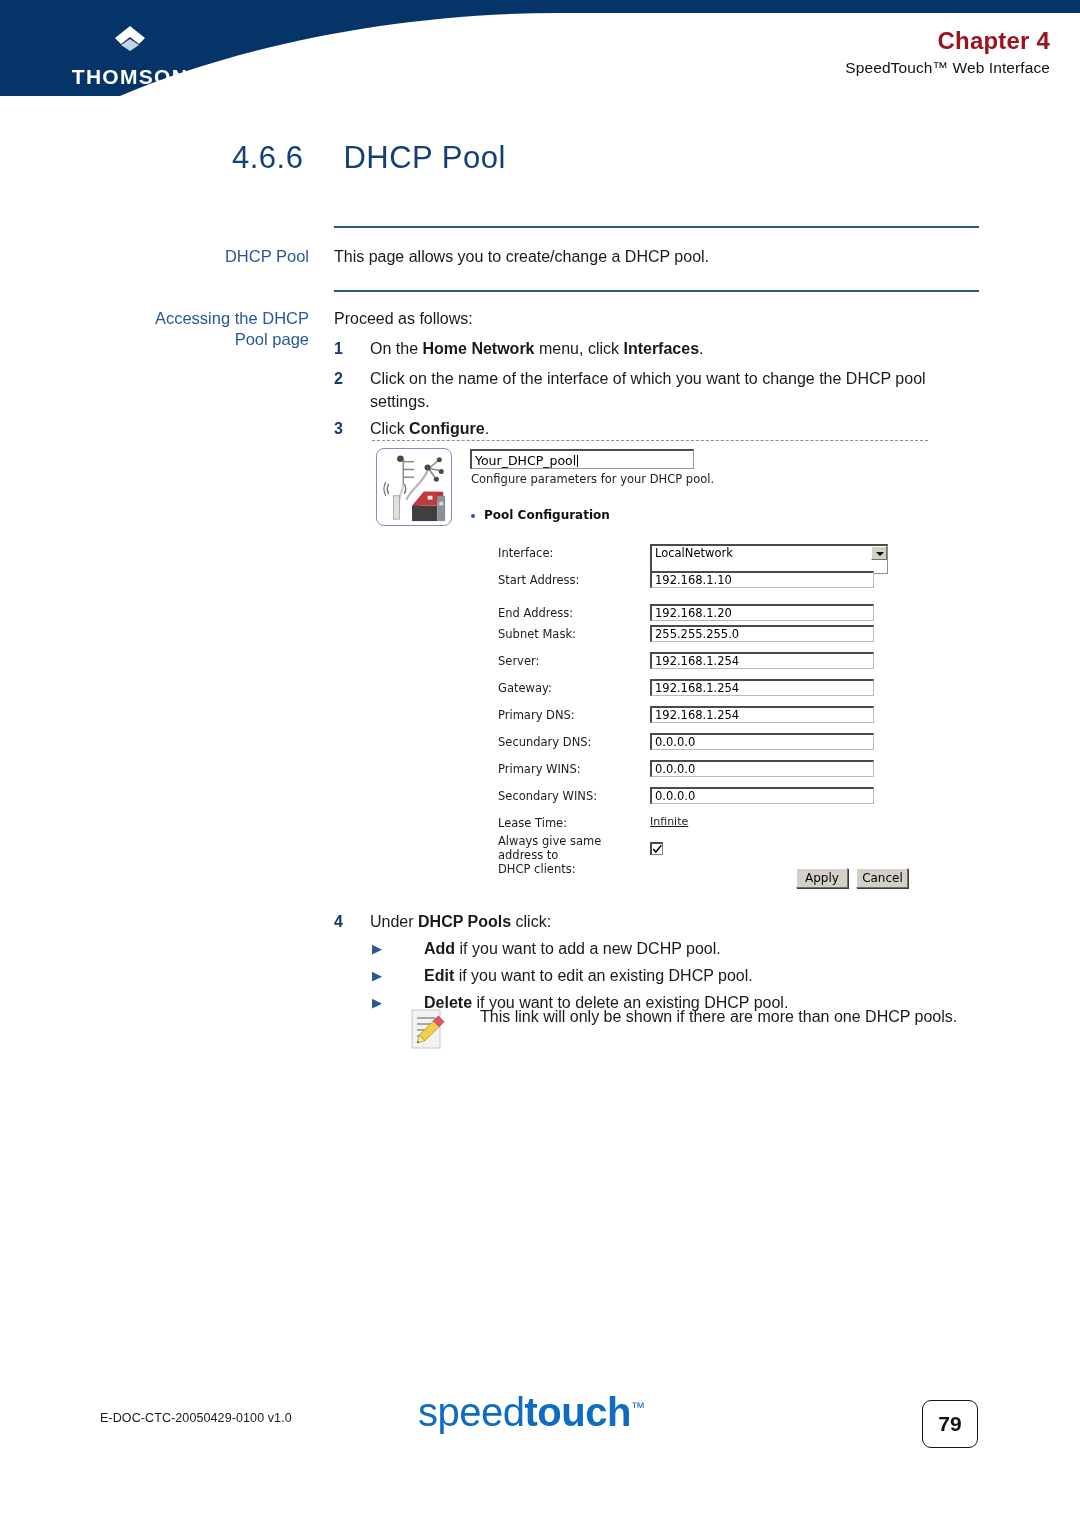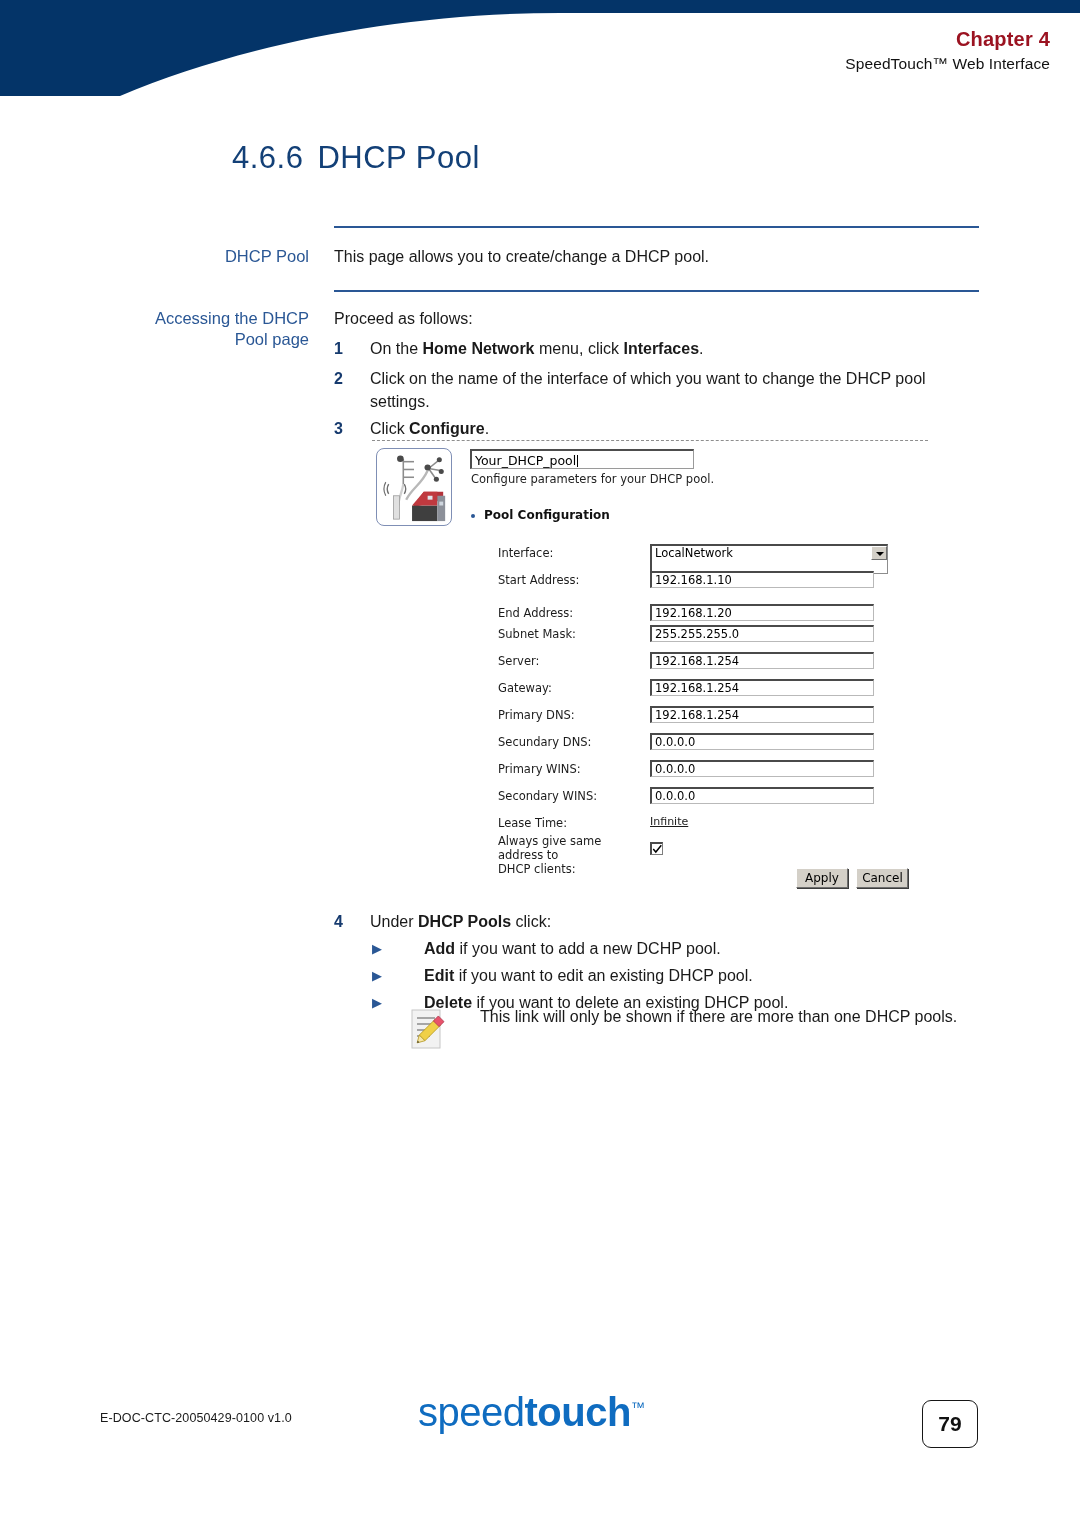--- a/index.html
+++ b/index.html
@@ -52,21 +52,21 @@
     line-height: 1;
   }
   .chapter-block {
     position: absolute;
     right: 30px;
     top: 28px;
     text-align: right;
     z-index: 3;
   }
   .chapter-title {
-    font-size: 20px;
+    font-size: 24px;
     font-weight: bold;
     color: #9b1321;
     line-height: 1.1;
     letter-spacing: 0.2px;
   }
   .chapter-sub {
     font-size: 15.5px;
     color: #111111;
     margin-top: 5px;
     letter-spacing: 0.1px;
@@ -75,21 +75,21 @@
   
   .section-title {
     position: absolute;
     left: 232px;
     top: 140px;
     font-size: 31px;
     color: #134077;
     letter-spacing: 0.5px;
     white-space: nowrap;
   }
-  .section-num { margin-right: 14px; }
+  .section-num { margin-right: 40px; }
 
   
   .content {
     position: absolute;
     left: 0;
     top: 218px;
     width: 1080px;
   }
   .rule {
     position: absolute;
@@ -425,20 +425,27 @@
   }
 </style>
 </head>
 <body>
 
 <div class="header">
   <svg class="header-swoosh" viewBox="0 0 1080 110" preserveAspectRatio="none">
     <path d="M0,0 H1080 V13 H560 C400,13 240,45 120,96 L0,96 Z" fill="#043468"></path>
   </svg>
 
+  <div class="thomson-logo">
+    <svg class="thomson-mark" viewBox="0 0 42 40">
+      <path d="M21,2 L36,14 L30,20 L21,13 L12,20 L6,14 Z" fill="#ffffff"></path>
+      <path d="M12,21 L21,15 L30,21 L21,27 Z" fill="#c6d2e2"></path>
+    </svg>
+    <div class="thomson-word">THOMSON</div>
+  </div>
 
   <div class="chapter-block">
     <div class="chapter-title">Chapter 4</div>
     <div class="chapter-sub">SpeedTouch™ Web Interface</div>
   </div>
 </div>
 
 <div class="section-title">
   <span class="section-num">4.6.6</span><span>DHCP Pool</span>
 </div>

